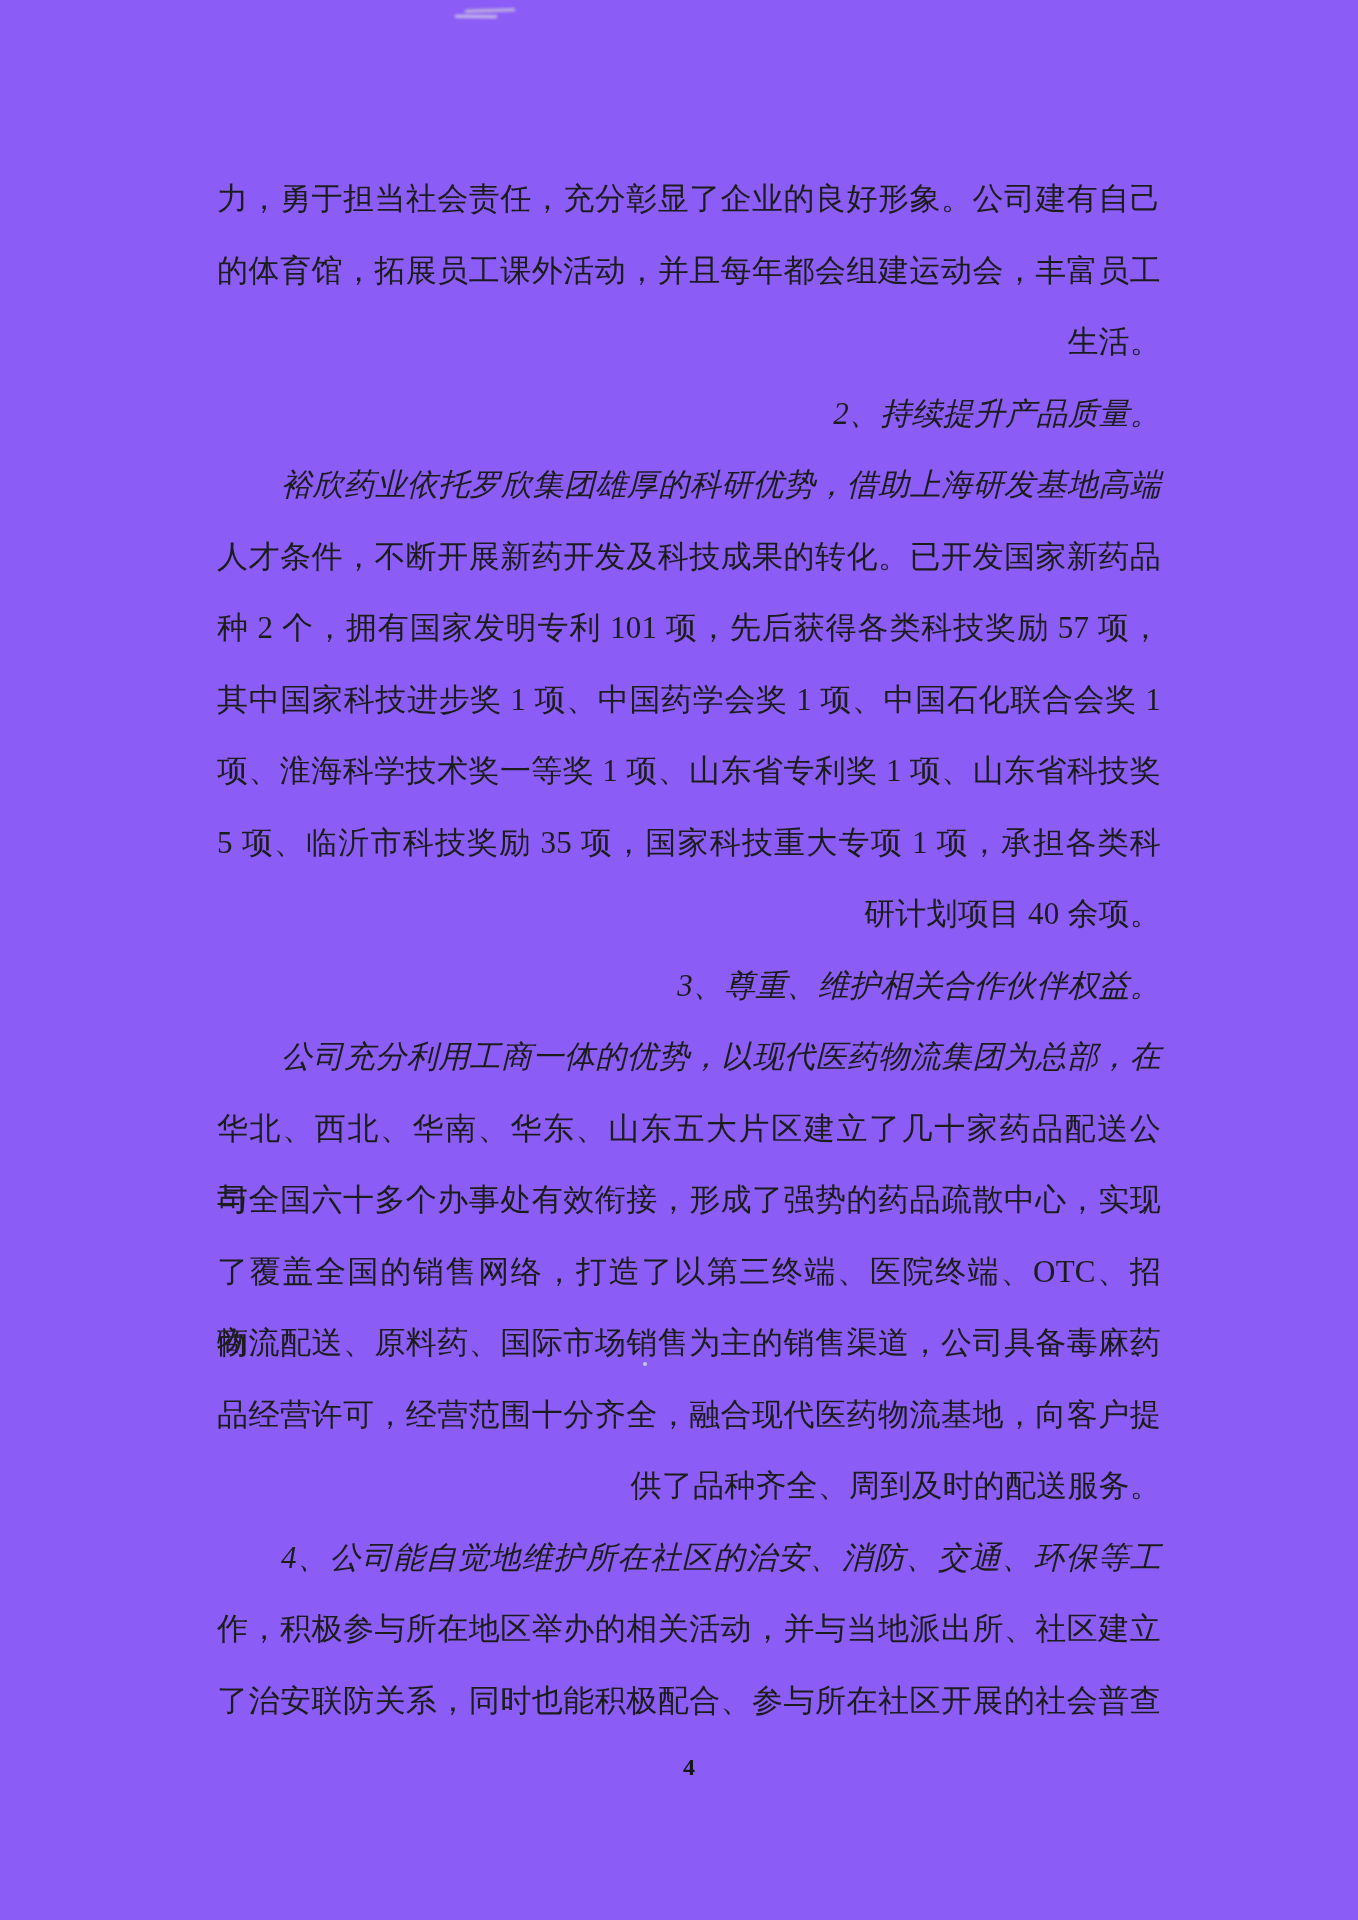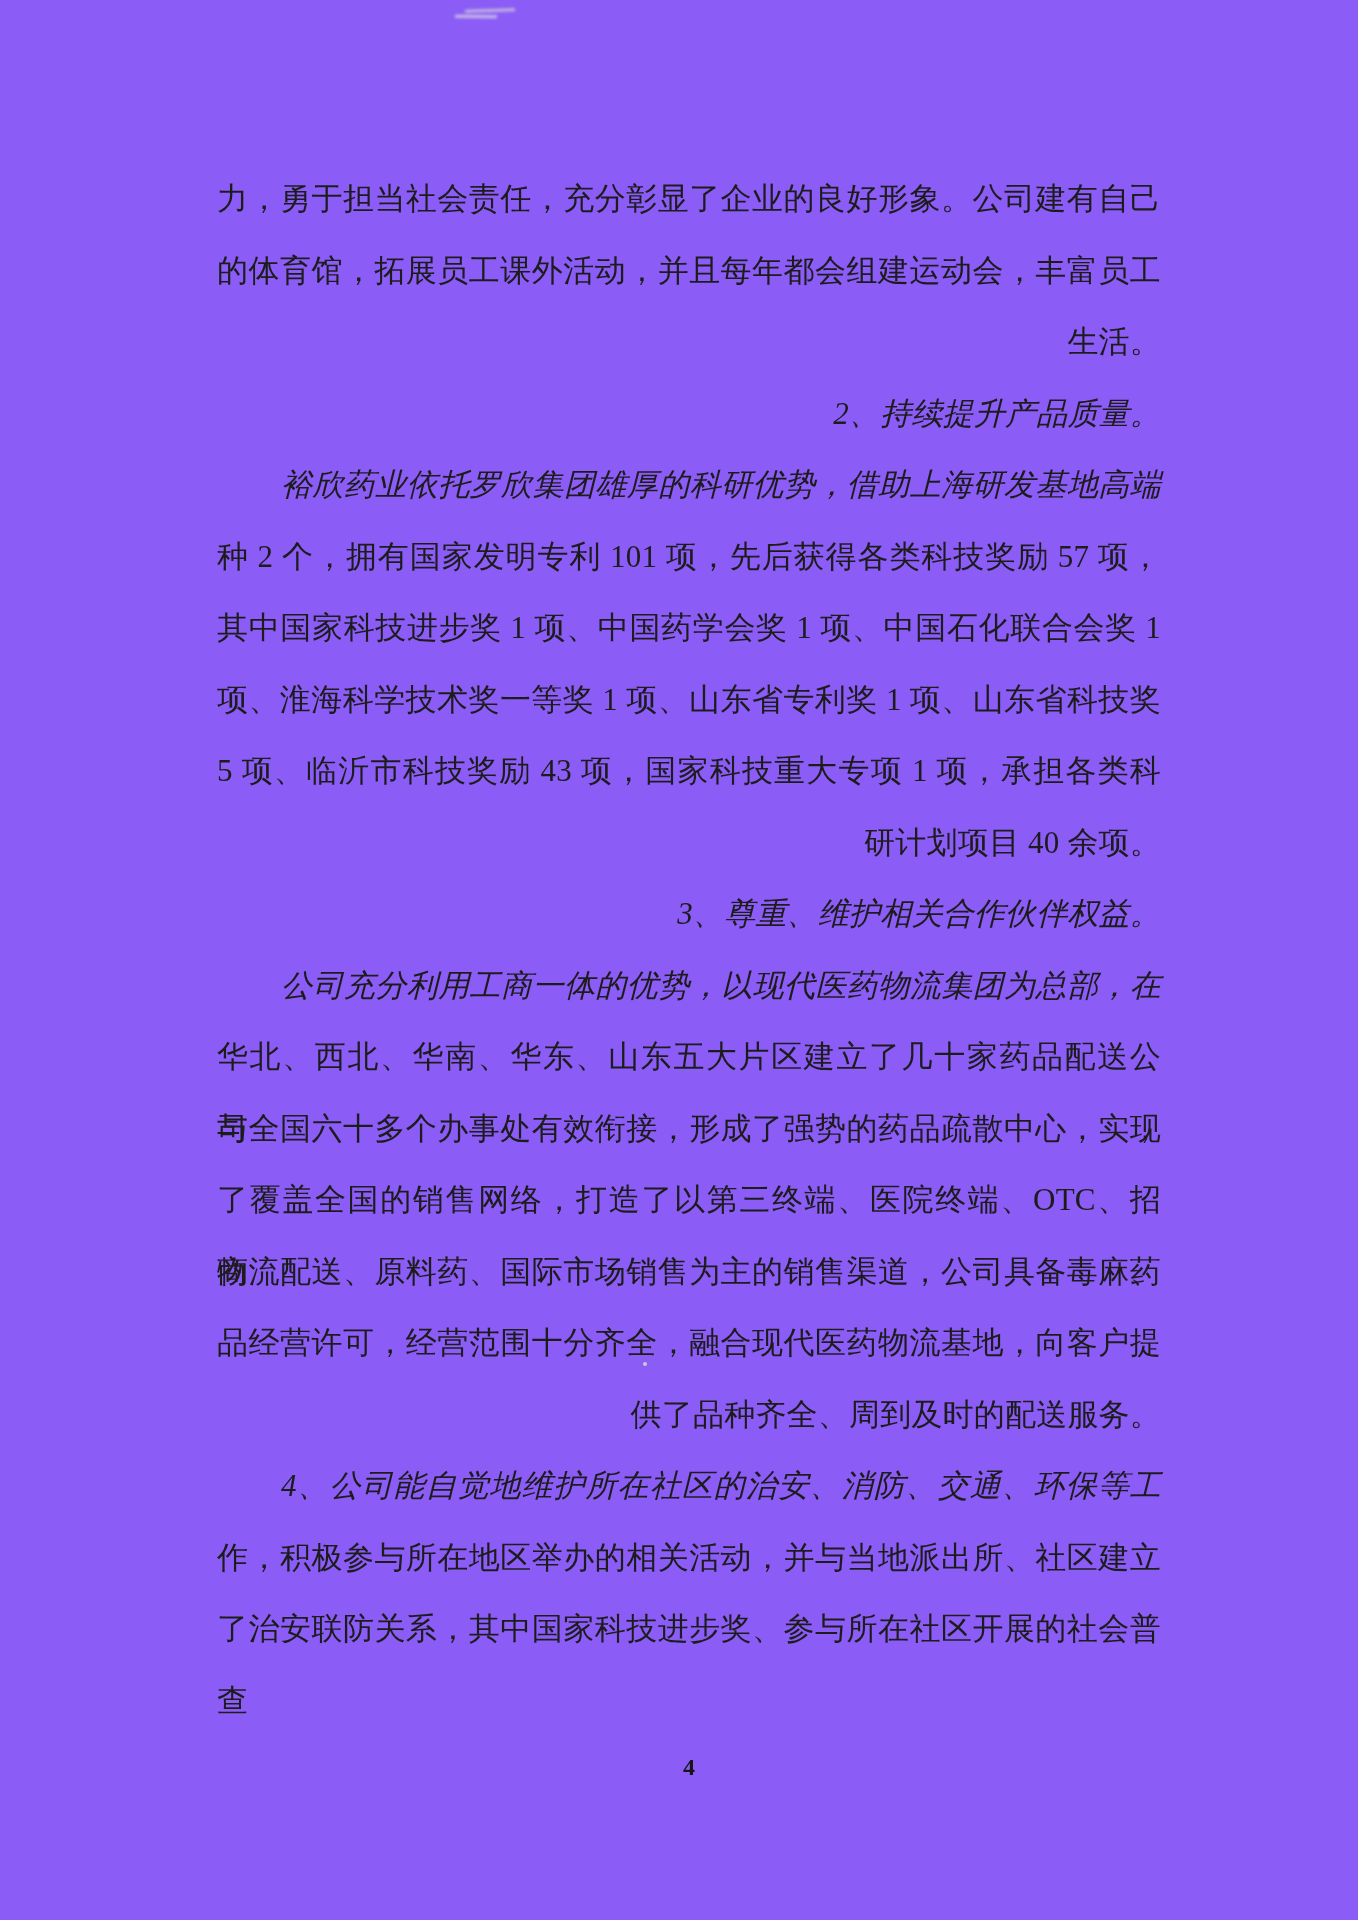--- a/index.html
+++ b/index.html
@@ -96,32 +96,33 @@
 <body>
 
 <div class="page">
   <div class="smudge"></div>
   <div class="text-block">
       <div class="line justify">力，勇于担当社会责任，充分彰显了企业的良好形象。公司建有自己</div>
       <div class="line justify">的体育馆，拓展员工课外活动，并且每年都会组建运动会，丰富员工</div>
       <div class="line">生活。</div>
       <div class="line indent">2、持续提升产品质量。</div>
       <div class="line justify indent">裕欣药业依托罗欣集团雄厚的科研优势，借助上海研发基地高端</div>
+      <div class="line justify">人才条件，不断开展新药开发及科技成果的转化。已开发国家新药品</div>
       <div class="line justify">种 2 个，拥有国家发明专利 101 项，先后获得各类科技奖励 57 项，</div>
       <div class="line justify">其中国家科技进步奖 1 项、中国药学会奖 1 项、中国石化联合会奖 1</div>
       <div class="line justify">项、淮海科学技术奖一等奖 1 项、山东省专利奖 1 项、山东省科技奖</div>
-      <div class="line justify">5 项、临沂市科技奖励 43 项，国家科技重大专项 1 项，承担各类科</div>
+      <div class="line justify">5 项、临沂市科技奖励 35 项，国家科技重大专项 1 项，承担各类科</div>
       <div class="line">研计划项目 40 余项。</div>
       <div class="line indent">3、尊重、维护相关合作伙伴权益。</div>
       <div class="line justify indent">公司充分利用工商一体的优势，以现代医药物流集团为总部，在</div>
       <div class="line justify">华北、西北、华南、华东、山东五大片区建立了几十家药品配送公司，</div>
       <div class="line justify">与全国六十多个办事处有效衔接，形成了强势的药品疏散中心，实现</div>
       <div class="line justify">了覆盖全国的销售网络，打造了以第三终端、医院终端、OTC、招商、</div>
       <div class="line justify">物流配送、原料药、国际市场销售为主的销售渠道，公司具备毒麻药</div>
       <div class="line justify">品经营许可，经营范围十分齐全，融合现代医药物流基地，向客户提</div>
       <div class="line">供了品种齐全、周到及时的配送服务。</div>
       <div class="line justify indent">4、公司能自觉地维护所在社区的治安、消防、交通、环保等工</div>
       <div class="line justify">作，积极参与所在地区举办的相关活动，并与当地派出所、社区建立</div>
-      <div class="line justify">了治安联防关系，其中国家科技进步奖、参与所在社区开展的社会普查</div>
+      <div class="line justify">了治安联防关系，同时也能积极配合、参与所在社区开展的社会普查</div>
     </div>
   <div class="speck"></div>
   <div class="page-number">4</div>
 </div>
 
 </body></html>

